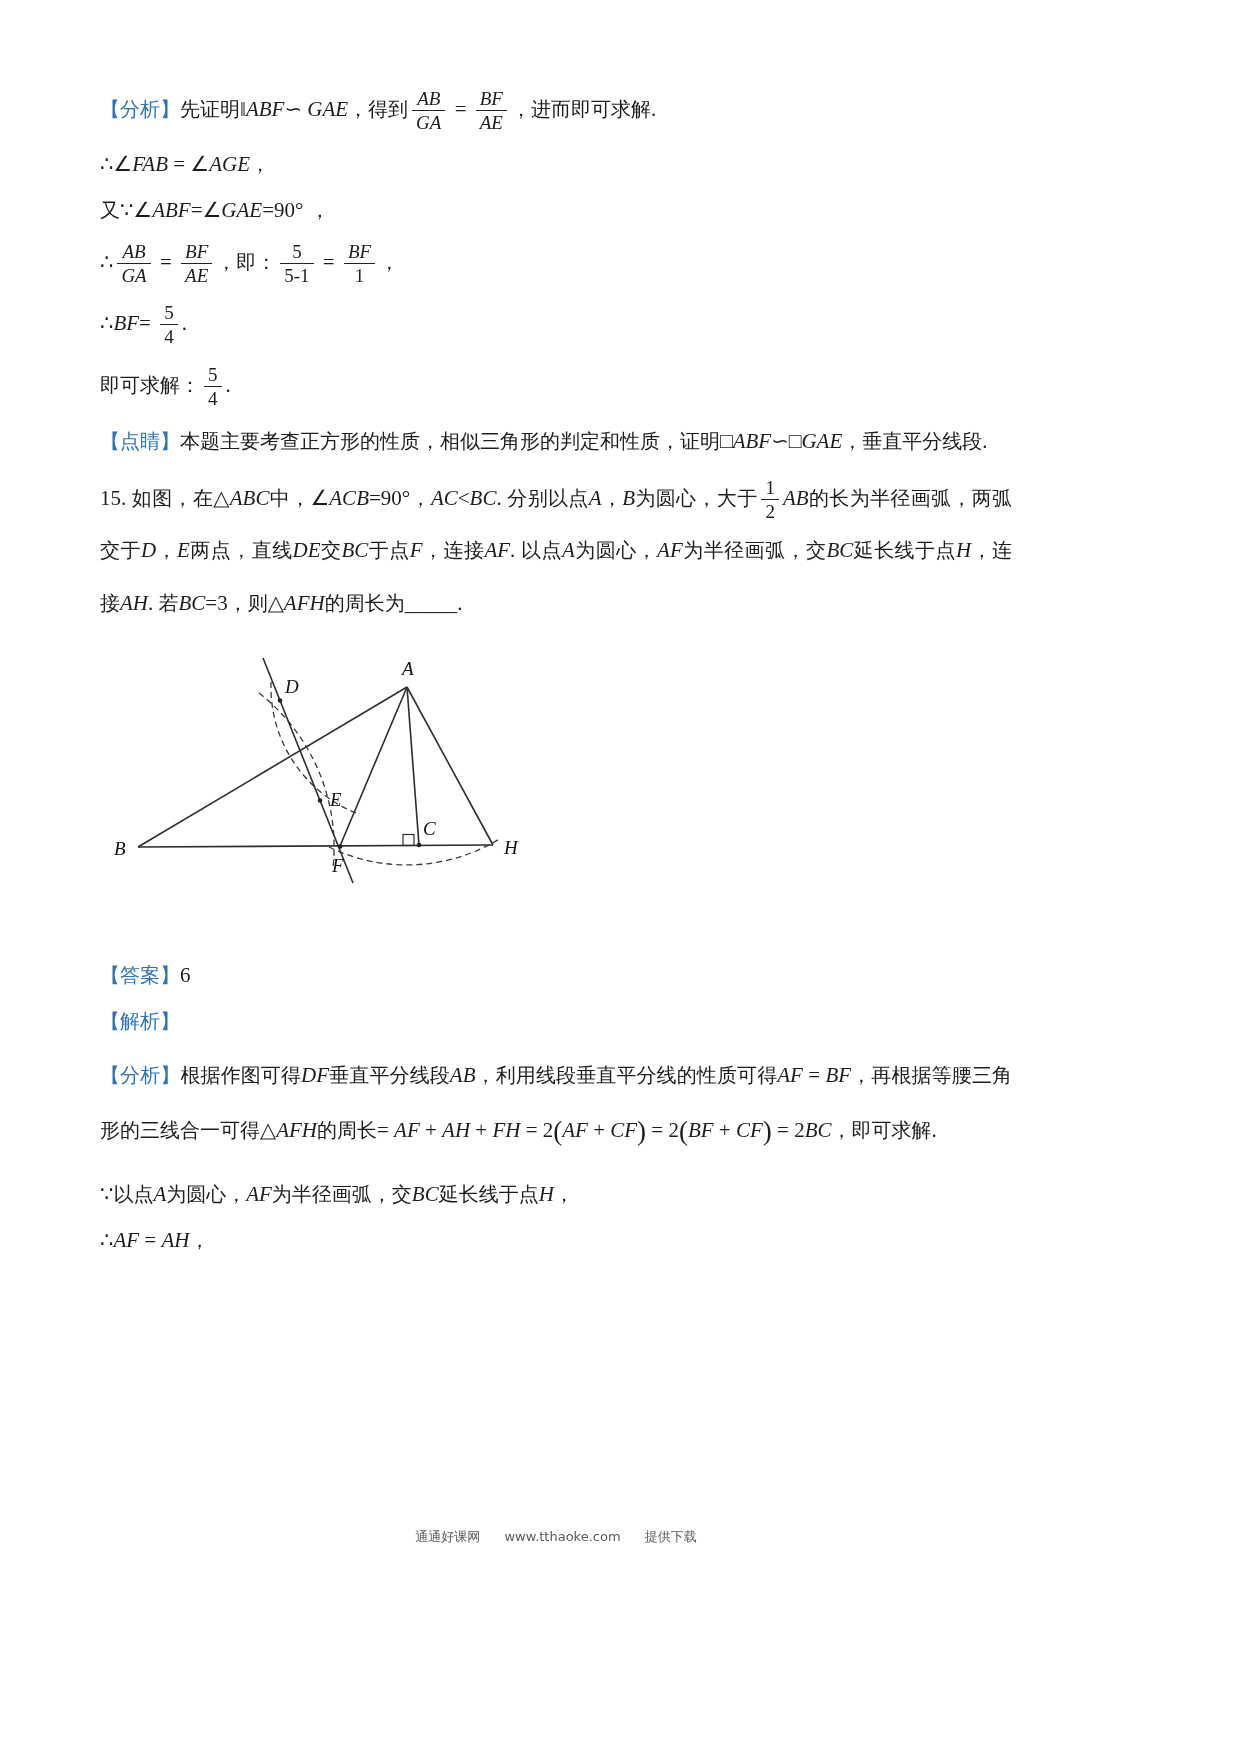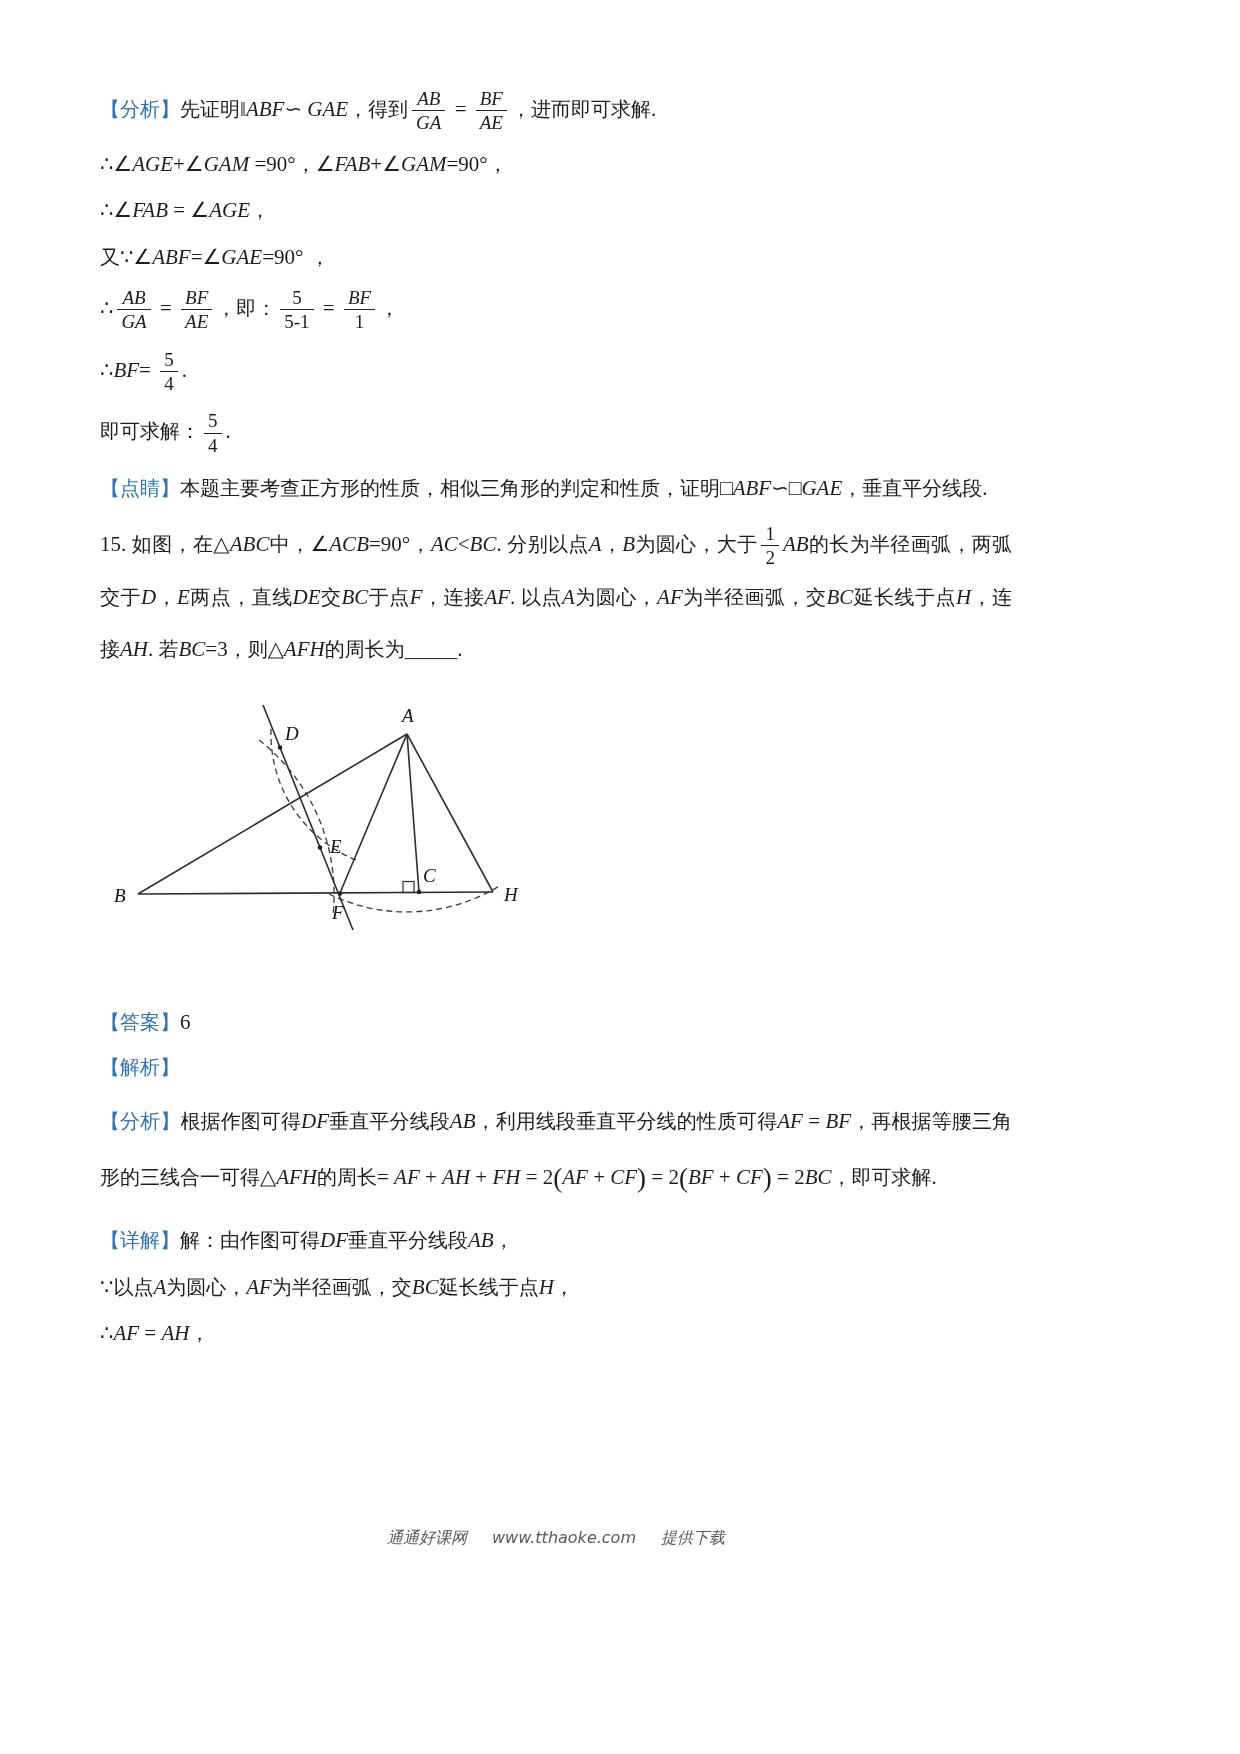--- a/index.html
+++ b/index.html
@@ -33,33 +33,32 @@
     font-family:"Liberation Serif",serif;font-size:19px;line-height:1.12;
     margin:0 4px;
   }
   .frac .fn{display:block;border-bottom:1.4px solid #222;padding:0 4px 1px 4px;}
   .frac .fd{display:block;padding:1px 4px 0 4px;}
   .it{font-style:italic;}
   .fig{margin:26px 0 46px 0;width:540px;}
   .fig svg{display:block;}
   .footer{
     position:absolute;left:100px;top:1528px;width:912px;
-    text-align:center;font-size:16px;color:#595959;font-style:italic;
+    text-align:center;font-size:13px;color:#595959;
   }
   .footer span{margin:0 10px;}
 </style>
 </head>
 <body>
 
 <div class="page">
   <div class="content">
 
     <div id="paras-top">
         <div class="para"><span class="lbl">【分析】</span><span class="cn">先证明</span><span class="ms">‖</span><span class="mi">ABF</span><span class="ms">∽ </span><span class="mi">GAE</span><span class="cn">，得到</span><span class="frac"><span class="fn it">AB</span><span class="fd it">GA</span></span><span class="ms"> = </span><span class="frac"><span class="fn it">BF</span><span class="fd it">AE</span></span><span class="cn">，进而即可求解</span><span class="ms">.</span></div>
-        <div class="para"><span class="ms">∴∠</span><span class="mi">AGE</span><span class="ms">+∠</span><span class="mi">GAM</span><span class="ms"> =90°</span><span class="cn">，</span><span class="ms">∠</span><span class="mi">FAB</span><span class="ms">+∠</span><span class="mi">GAM</span><span class="ms">=90°</span><span class="cn">，</span></div>
         <div class="para"><span class="ms">∴∠</span><span class="mi">FAB</span><span class="ms"> = ∠</span><span class="mi">AGE</span><span class="cn">，</span></div>
         <div class="para"><span class="cn">又</span><span class="ms">∵∠</span><span class="mi">ABF</span><span class="ms">=∠</span><span class="mi">GAE</span><span class="ms">=90°</span><span class="cn"> ，</span></div>
         <div class="para disp"><span class="ms">∴</span><span class="frac"><span class="fn it">AB</span><span class="fd it">GA</span></span><span class="ms"> = </span><span class="frac"><span class="fn it">BF</span><span class="fd it">AE</span></span><span class="cn">，即：</span><span class="frac"><span class="fn">5</span><span class="fd">5-1</span></span><span class="ms"> = </span><span class="frac"><span class="fn it">BF</span><span class="fd">1</span></span><span class="cn">，</span></div>
         <div class="para disp"><span class="ms">∴</span><span class="mi">BF</span><span class="ms">= </span><span class="frac"><span class="fn">5</span><span class="fd">4</span></span><span class="ms">.</span></div>
         <div class="para disp"><span class="cn">即可求解：</span><span class="frac"><span class="fn">5</span><span class="fd">4</span></span><span class="ms">.</span></div>
         <div class="para"><span class="lbl">【点睛】</span><span class="cn">本题主要考查正方形的性质，相似三角形的判定和性质，证明</span><span class="ms">□</span><span class="mi">ABF</span><span class="ms">∽□</span><span class="mi">GAE</span><span class="cn">，垂直平分线段</span><span class="ms">.</span></div>
         <div class="para q"><span class="ms">15. </span><span class="cn">如图，在</span><span class="ms">△</span><span class="mi">ABC</span><span class="cn">中，</span><span class="ms">∠</span><span class="mi">ACB</span><span class="ms">=90°</span><span class="cn">，</span><span class="mi">AC</span><span class="ms">&lt;</span><span class="mi">BC</span><span class="ms">. </span><span class="cn">分别以点</span><span class="mi">A</span><span class="cn">，</span><span class="mi">B</span><span class="cn">为圆心，大于</span><span class="frac"><span class="fn">1</span><span class="fd">2</span></span><span class="mi">AB</span><span class="cn">的长为半径画弧，两弧交于</span><span class="mi">D</span><span class="cn">，</span><span class="mi">E</span><span class="cn">两点，直线</span><span class="mi">DE</span><span class="cn">交</span><span class="mi">BC</span><span class="cn">于点</span><span class="mi">F</span><span class="cn">，连接</span><span class="mi">AF</span><span class="ms">. </span><span class="cn">以点</span><span class="mi">A</span><span class="cn">为圆心，</span><span class="mi">AF</span><span class="cn">为半径画弧，交</span><span class="mi">BC</span><span class="cn">延长线于点</span><span class="mi">H</span><span class="cn">，连接</span><span class="mi">AH</span><span class="ms">. </span><span class="cn">若</span><span class="mi">BC</span><span class="ms">=3</span><span class="cn">，则</span><span class="ms">△</span><span class="mi">AFH</span><span class="cn">的周长为</span><span class="ms">_____.</span></div>
       </div>
 
     <figure class="fig" style="margin-left:0;">
@@ -90,21 +89,20 @@
         <text x="230" y="151" font-family="Liberation Serif, serif" font-style="italic" font-size="19" fill="#111">E</text>
         <text x="232" y="217" font-family="Liberation Serif, serif" font-style="italic" font-size="19" fill="#111">F</text>
         <text x="404" y="199" font-family="Liberation Serif, serif" font-style="italic" font-size="19" fill="#111">H</text>
       </svg>
     </figure>
 
     <div id="paras-bottom">
         <div class="para"><span class="lbl">【答案】</span><span class="ms">6</span></div>
         <div class="para"><span class="lbl">【解析】</span></div>
         <div class="para tall"><span class="lbl">【分析】</span><span class="cn">根据作图可得</span><span class="mi">DF</span><span class="cn">垂直平分线段</span><span class="mi">AB</span><span class="cn">，利用线段垂直平分线的性质可得</span><span class="mi">AF</span><span class="ms"> = </span><span class="mi">BF</span><span class="cn">，再根据等腰三角形的三线合一可得</span><span class="ms">△</span><span class="mi">AFH</span><span class="cn">的周长</span><span class="ms">= </span><span class="mi">AF</span><span class="ms"> + </span><span class="mi">AH</span><span class="ms"> + </span><span class="mi">FH</span><span class="ms"> = 2</span><span class="bigp">(</span><span class="mi">AF</span><span class="ms"> + </span><span class="mi">CF</span><span class="bigp">)</span><span class="ms"> = 2</span><span class="bigp">(</span><span class="mi">BF</span><span class="ms"> + </span><span class="mi">CF</span><span class="bigp">)</span><span class="ms"> = 2</span><span class="mi">BC</span><span class="cn">，即可求解</span><span class="ms">.</span></div>
-        <div class="para"><span class="lbl">【详解】</span><span class="cn">解：由作图可得</span><span class="mi">DF</span><span class="cn">垂直平分线段</span><span class="mi">AB</span><span class="cn">，</span></div>
         <div class="para"><span class="ms">∵</span><span class="cn">以点</span><span class="mi">A</span><span class="cn">为圆心，</span><span class="mi">AF</span><span class="cn">为半径画弧，交</span><span class="mi">BC</span><span class="cn">延长线于点</span><span class="mi">H</span><span class="cn">，</span></div>
         <div class="para"><span class="ms">∴</span><span class="mi">AF</span><span class="ms"> = </span><span class="mi">AH</span><span class="cn">，</span></div>
       </div>
   </div>
 
   <div class="footer">
     <span>通通好课网</span>
     <span>www.tthaoke.com</span>
     <span>提供下载</span>
   </div>

